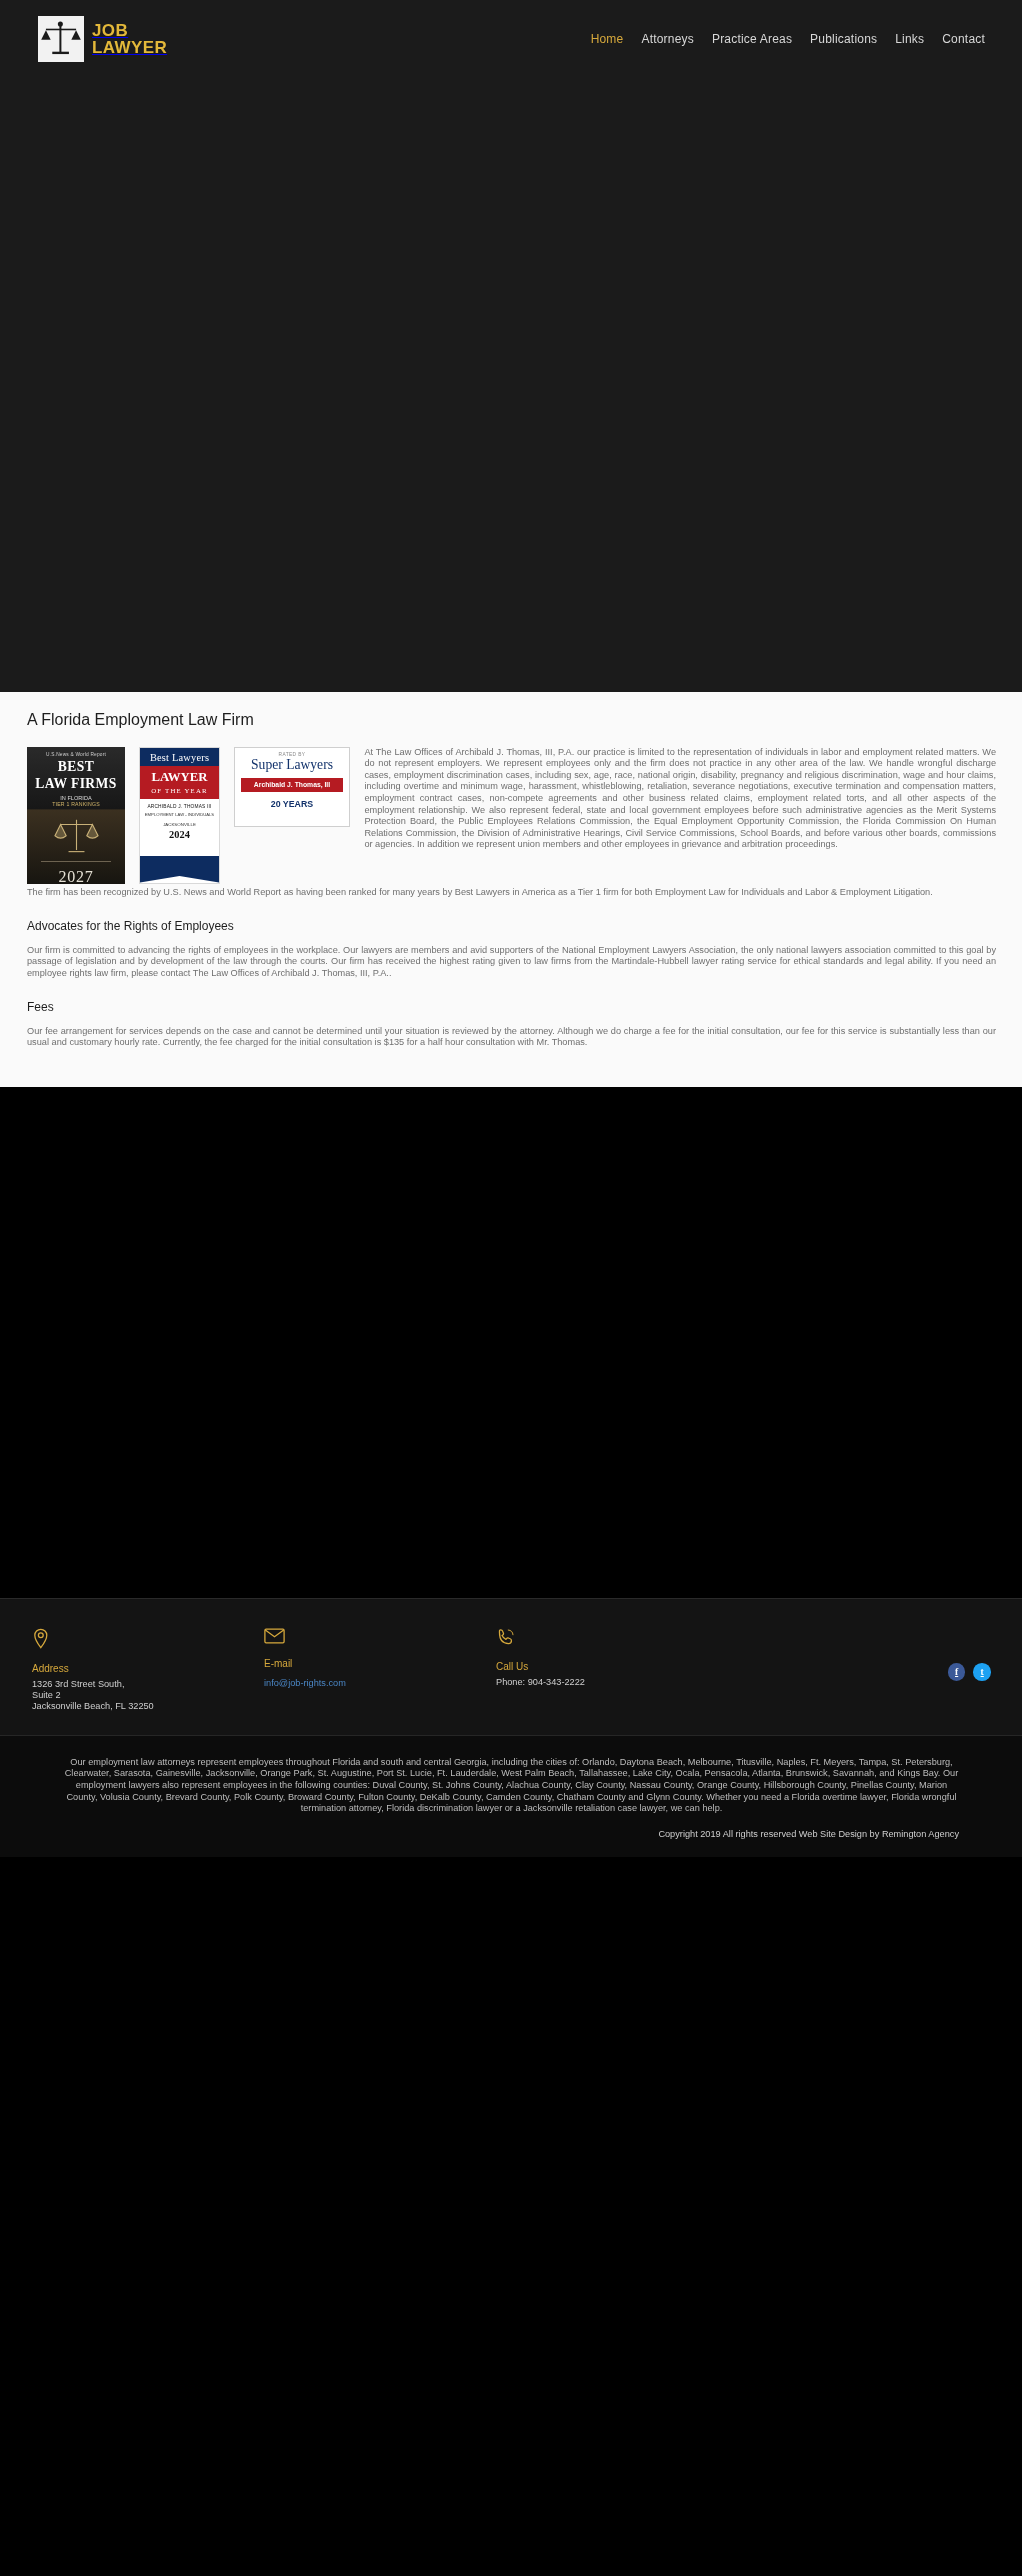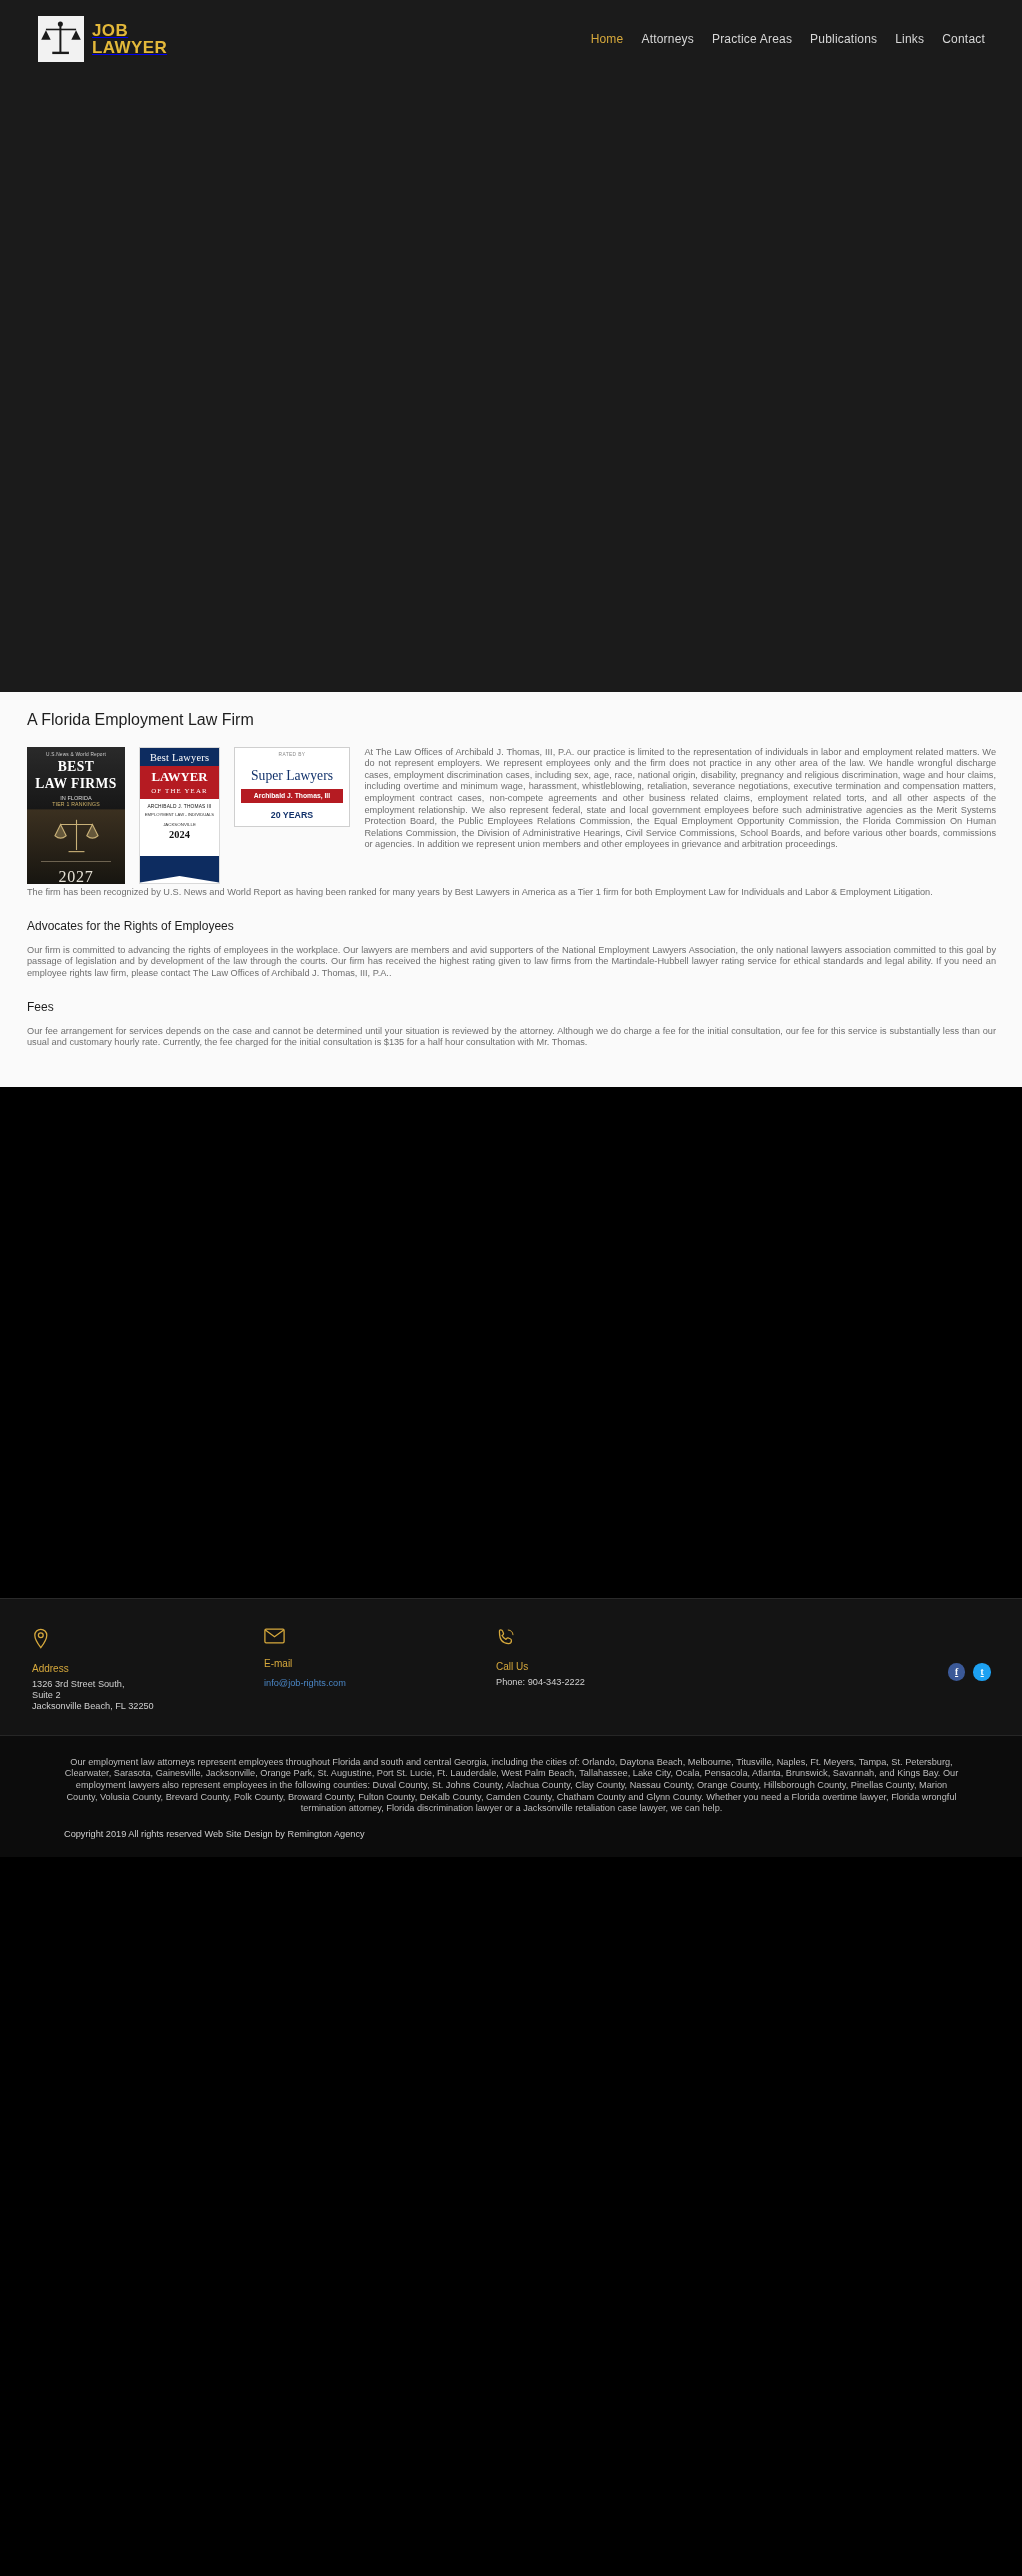--- a/index.html
+++ b/index.html
@@ -155,21 +155,21 @@
   .badge-super {
     width: 116px; height: 80px;
     background: #fff;
     border: 0.8px solid #cfcfcf;
     text-align: center;
     padding-top: 4.8px;
   }
   .badge-super .rb { font-size: 4.8px; color: #888; letter-spacing: 0.4px; }
   .badge-super .sl {
     font-family: "Liberation Serif", serif;
-    font-size: 13.6px; color: #12326b; margin-top: 11px;
+    font-size: 13.6px; color: #12326b; margin-top: 0;
   }
   .badge-super .bar {
     background: #b51b22; color: #fff;
     font-size: 6.8px; font-weight: bold;
     margin: 4.8px 6.4px 0; padding: 3.2px 0;
   }
   .badge-super .yrs {
     font-size: 8.8px; font-weight: bold; color: #12326b; margin-top: 7.2px;
   }
 
@@ -229,21 +229,21 @@
   .bottom p {
     color: #bdbdbd;
     font-size: 9.2px;
     line-height: 11.6px;
     text-align: center;
     margin: 0;
   }
   .copyright {
     color: #cfcfcf;
     font-size: 9.2px;
-    text-align: left;
+    text-align: right;
     margin-top: 14.4px;
   }
 </style>
 </head>
 <body>
 
 <header class="site-header">
   <a class="brand" href="#">
     <span class="brand-emblem">
       <svg width="46" height="46" viewBox="0 0 58 58">

